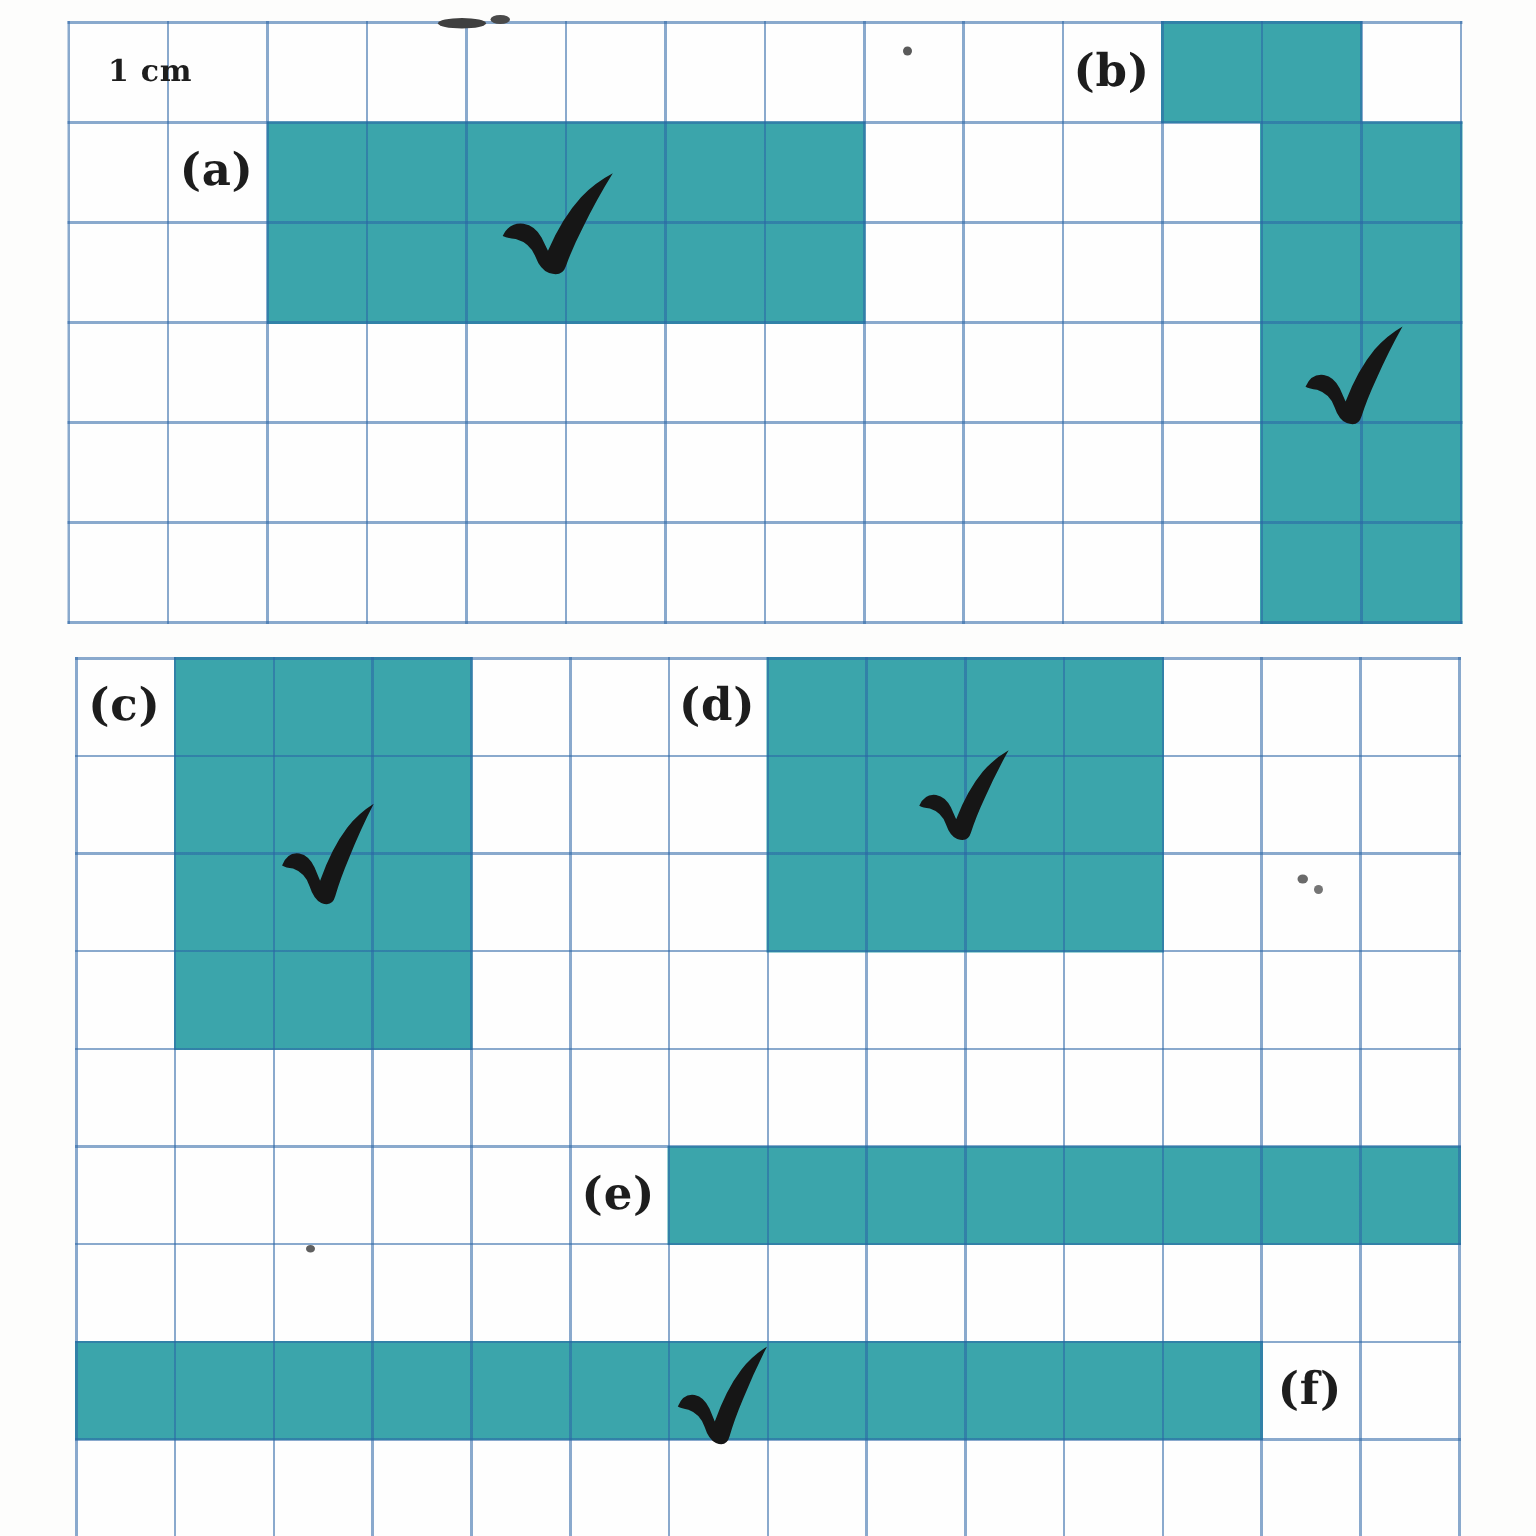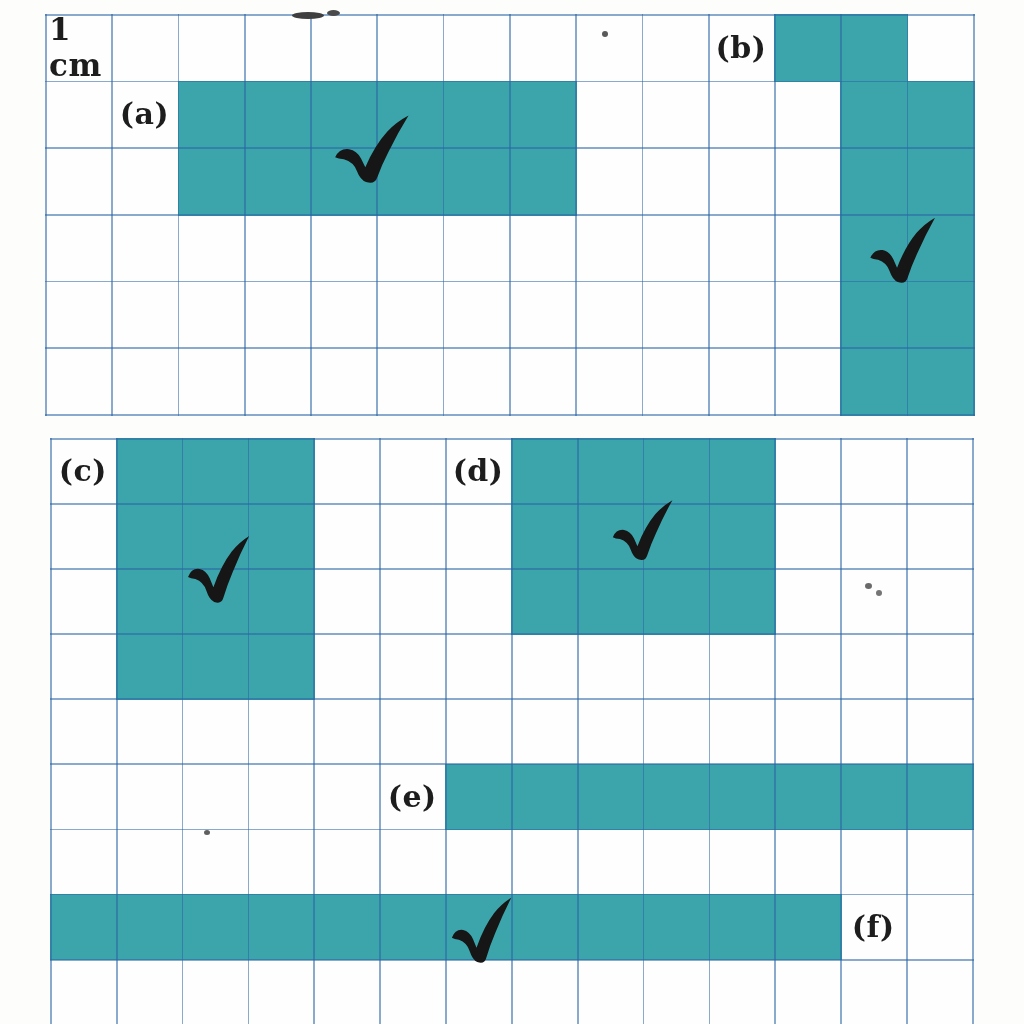--- a/index.html
+++ b/index.html
@@ -30,21 +30,22 @@
     display:flex;align-items:center;justify-content:center;
     font-weight:700;
     font-size:30px;
     color:#1d1d1d;
     letter-spacing:0.5px;
     pointer-events:none;
   }
   .cell-label.left{
     justify-content:flex-start;
     padding-left:4px;box-sizing:border-box;
-    font-size:31px;
+    font-size:20px;
+    margin-left:23px;
   }
   .tick{
     position:absolute;
     transform:rotate(-3deg);
     pointer-events:none;
   }
   .tick svg{display:block;width:100%;height:100%;}
   .artifact{
     position:absolute;
     border-radius:50%;

